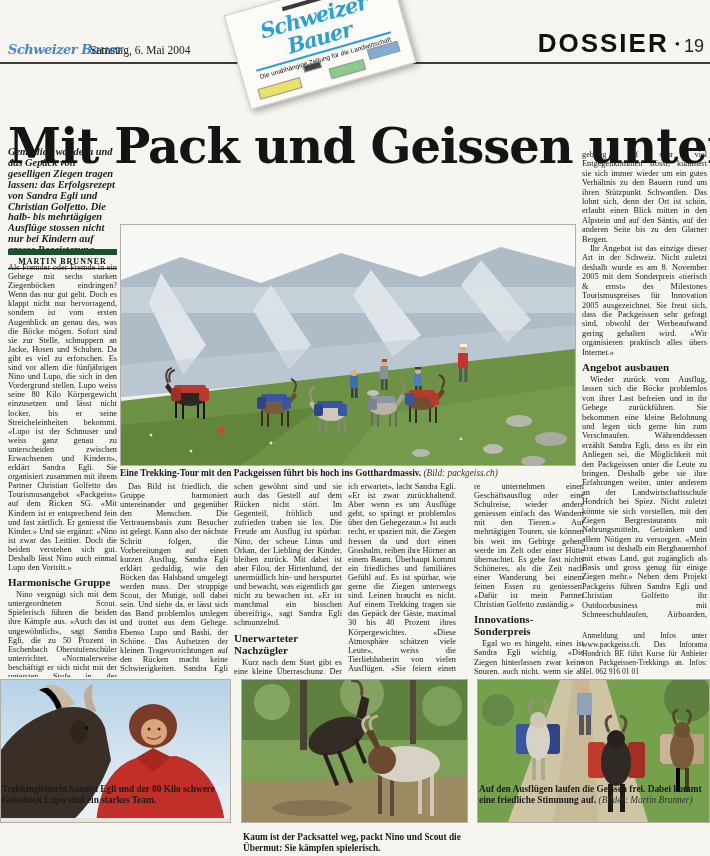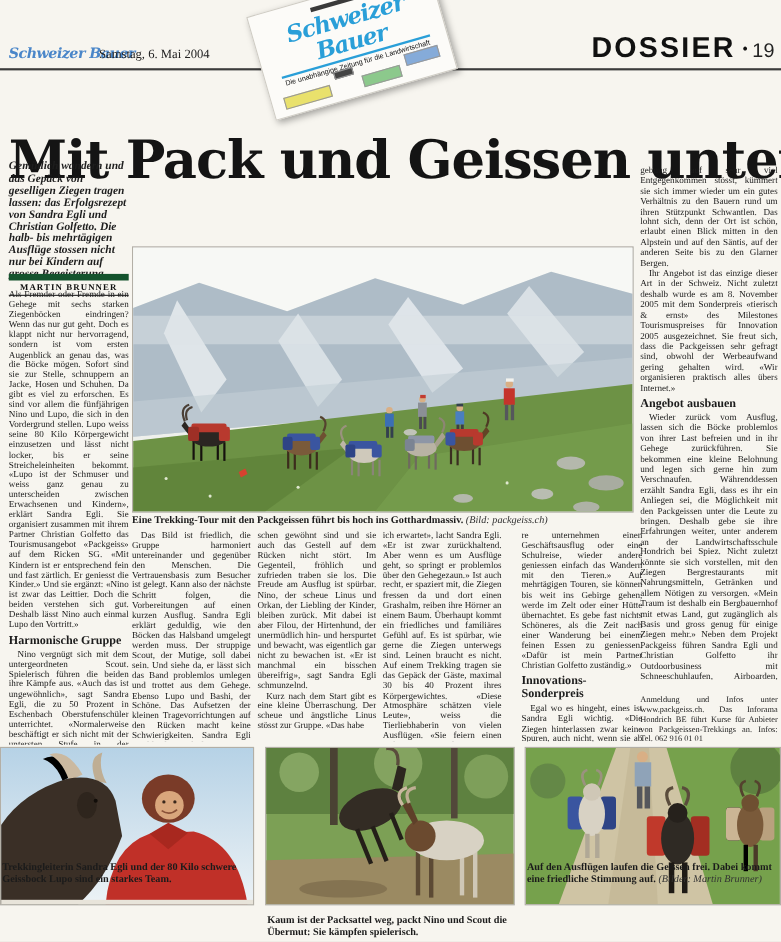--- a/index.html
+++ b/index.html
@@ -230,20 +230,21 @@
       <span class="cap-bold">Eine Trekking-Tour mit den Packgeissen führt bis hoch ins Gotthardmassiv.</span>
       <span class="cap-credit">(Bild: packgeiss.ch)</span>
     </figcaption>
   </figure>
 
   <div class="abs col col2">
     <p class="ind">Das Bild ist friedlich, die Gruppe harmoniert untereinander und gegenüber den Menschen. Die Vertrauensbasis zum Besucher ist gelegt. Kann also der nächste Schritt folgen, die Vorbereitungen auf einen kurzen Ausflug. Sandra Egli erklärt geduldig, wie den Böcken das Halsband umgelegt werden muss. Der struppige Scout, der Mutige, soll dabei sein. Und siehe da, er lässt sich das Band problemlos umlegen und trottet aus dem Gehege. Ebenso Lupo und Bashi, der Schöne. Das Aufsetzen der kleinen Tragevorrichtungen auf den Rücken macht keine Schwierigkeiten. Sandra Egli erzählt, dass sich die Ziegen an den Umgang mit Men-</p>
   </div>
   <div class="abs col col3">
     <p>schen gewöhnt sind und sie auch das Gestell auf dem Rücken nicht stört. Im Gegenteil, fröhlich und zufrieden traben sie los. Die Freude am Ausflug ist spürbar. Nino, der scheue Linus und Orkan, der Liebling der Kinder, bleiben zurück. Mit dabei ist aber Filou, der Hirtenhund, der unermüdlich hin- und herspurtet und bewacht, was eigentlich gar nicht zu bewachen ist. «Er ist manchmal ein bisschen übereifrig», sagt Sandra Egli schmunzelnd.</p>
+    <h3 class="subhead">Unerwarteter Nachzügler</h3>
     <p class="ind">Kurz nach dem Start gibt es eine kleine Überraschung. Der scheue und ängstliche Linus stösst zur Gruppe. «Das habe</p>
   </div>
   <div class="abs col col4">
     <p>ich erwartet», lacht Sandra Egli. «Er ist zwar zurückhaltend. Aber wenn es um Ausflüge geht, so springt er problemlos über den Gehegezaun.» Ist auch recht, er spaziert mit, die Ziegen fressen da und dort einen Grashalm, reiben ihre Hörner an einem Baum. Überhaupt kommt ein friedliches und familiäres Gefühl auf. Es ist spürbar, wie gerne die Ziegen unterwegs sind. Leinen braucht es nicht. Auf einem Trekking tragen sie das Gepäck der Gäste, maximal 30 bis 40 Prozent ihres Körpergewichtes. «Diese Atmosphäre schätzen viele Leute», weiss die Tierliebhaberin von vielen Ausflügen. «Sie feiern einen Geburtstag mit den Geissen, ande-</p>
   </div>
   <div class="abs col col5">
     <p>re unternehmen einen Geschäftsausflug oder eine Schulreise, wieder andere geniessen einfach das Wandern mit den Tieren.» Auf mehrtägigen Touren, sie können bis weit ins Gebirge gehen, werde im Zelt oder einer Hütte übernachtet. Es gebe fast nichts Schöneres, als die Zeit nach einer Wanderung bei einem feinen Essen zu geniessen. «Dafür ist mein Partner Christian Golfetto zuständig.»</p>
     <h3 class="subhead">Innovations-Sonderpreis</h3>
     <p class="ind">Egal wo es hingeht, eines ist Sandra Egli wichtig. «Die Ziegen hinterlassen zwar keine Spuren, auch nicht, wenn sie ab und zu etwas fressen», erzählt sie. Und obwohl sie in ihrer Um-</p>
   </div>

